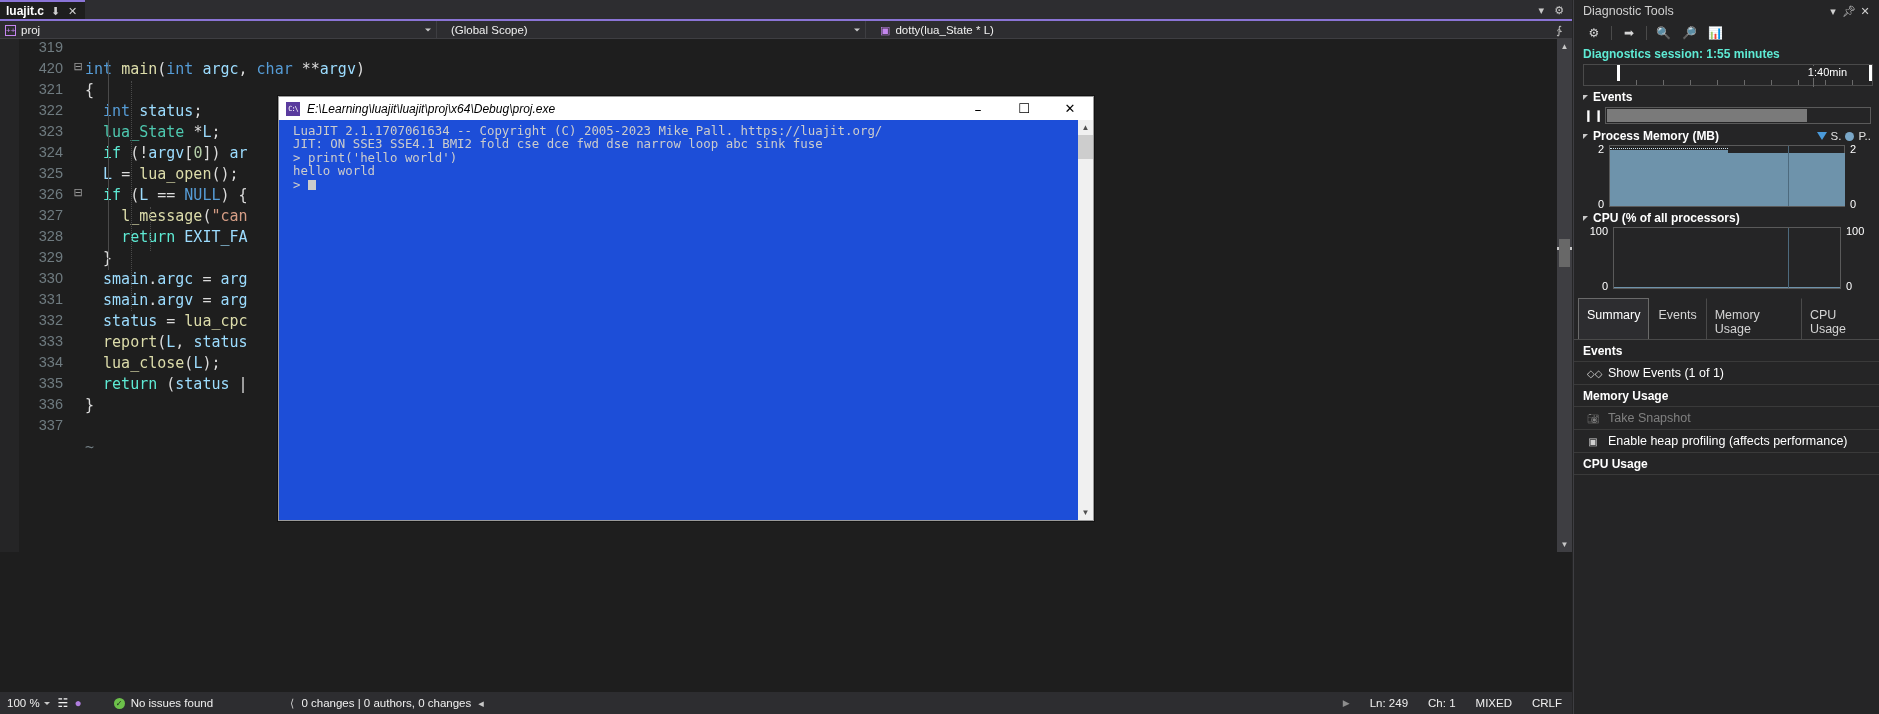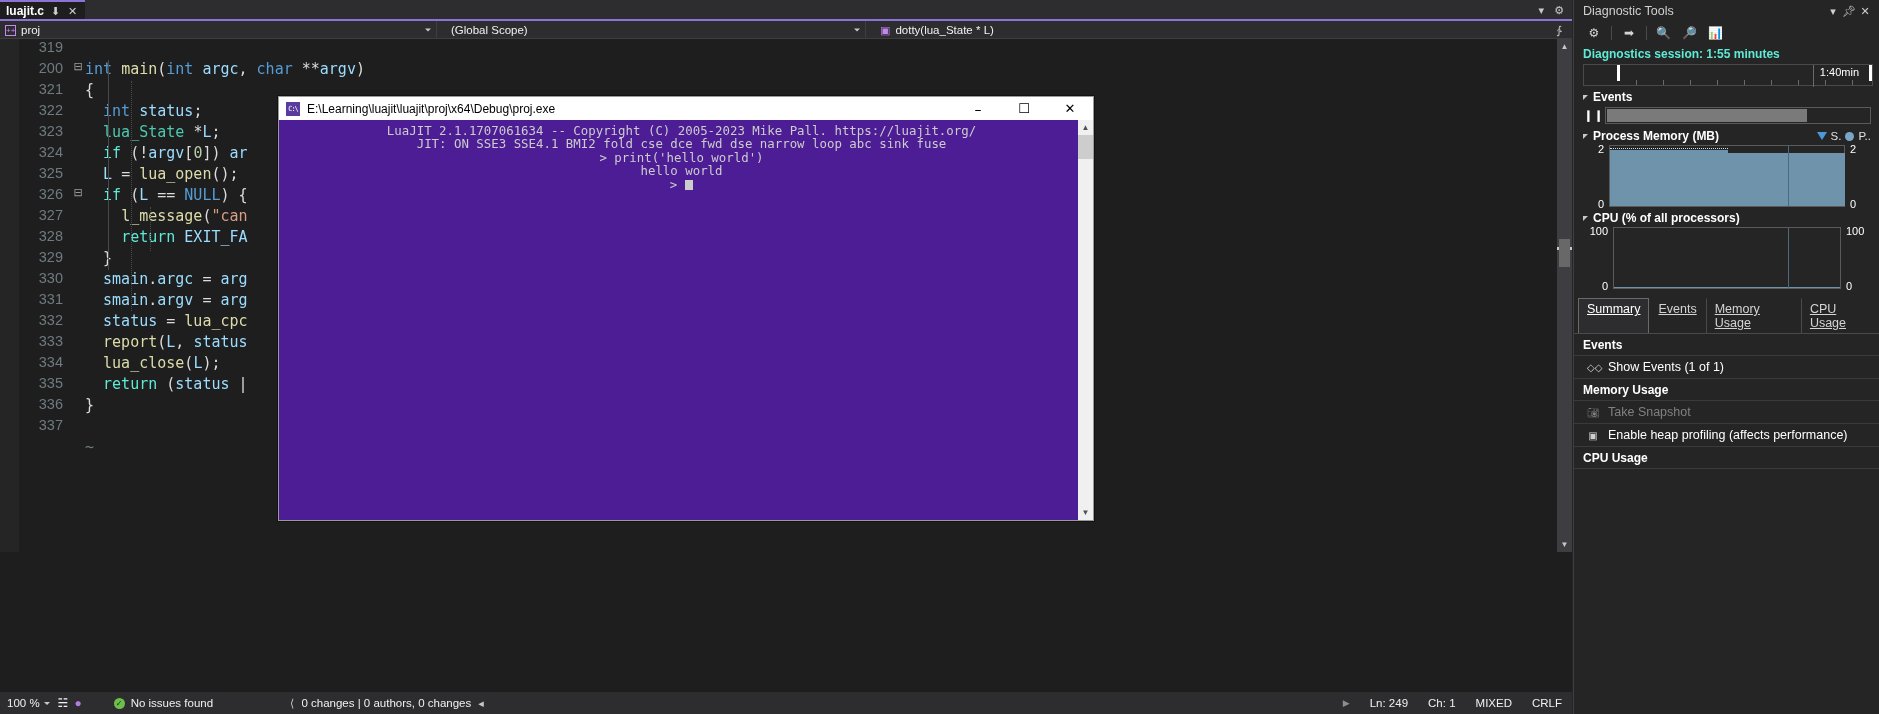--- a/index.html
+++ b/index.html
@@ -139,30 +139,30 @@
   }
   .console-title {
     height:23px; background:#ffffff; display:flex; align-items:center;
     padding-left:7px; color:#000000; font-size:12px;
   }
   .console-ico {
     width:14px; height:14px; background:#5a3b9e; color:#fff; font-size:7px;
     display:flex; align-items:center; justify-content:center; margin-right:7px;
     font-family:"DejaVu Sans Mono", monospace; letter-spacing:-1px;
   }
-  .console-title-text { flex:1; white-space:nowrap; overflow:hidden; }
+  .console-title-text { flex:1; white-space:nowrap; overflow:hidden;font-style:italic; }
   .console-btns { display:flex; height:23px; }
   .cbtn {
     width:46px; height:23px; display:flex; align-items:center; justify-content:center;
     color:#000; font-size:13px; font-family:"DejaVu Sans", sans-serif;
   }
   .cbtn.min { font-size:14px; }
   .console-body {
     position:absolute; left:0; top:23px; right:15px; bottom:0;
-    background:#4c1d95; padding:4px 0 0 6px; overflow:hidden;text-align:center;
+    background:#1d4ed8; padding:4px 0 0 14px; overflow:hidden;
   }
   .console-line {
     font-family:"DejaVu Sans Mono", monospace; font-size:12.4px; color:#cccccc;
     line-height:13.4px; white-space:pre; letter-spacing:0px;
   }
   .console-caret {
     display:inline-block; width:8px; height:10px; background:#cccccc;
     vertical-align:-1px; margin-left:8px;
   }
   .console-scroll {
@@ -218,21 +218,21 @@
   .dtb-sep { width:1px; height:14px; background:#4a4a4a; margin:0 3px; }
   .diag-session {
     font-weight:bold; font-size:12px; color:#5eead4; padding:3px 0 2px 9px;
   }
   .timeline {
     position:relative; margin:1px 6px 0 9px; height:22px;
     border:1px solid #4a4a4a; background:#252526;
   }
   .tl-mark { position:absolute; top:0; width:3px; height:16px; background:#ffffff; }
   .tl-label {
-    position:absolute; right:12px; top:1px; font-size:11px; color:#ffffff;
+    position:absolute; right:24px; top:1px; font-size:11px; color:#ffffff;
     background:#252526; padding:0 1px;
   }
   .tl-ticks { position:absolute; left:0; bottom:0; width:100%; height:6px; }
   .tl-tick { position:absolute; bottom:0; width:1px; height:5px; background:#6a6a6a; }
   .tl-sep { position:absolute; top:0; width:1px; height:22px; background:#6a6a6a; }
 
   .sect-head {
     display:flex; align-items:center; gap:5px;
     font-weight:bold; font-size:12px; color:#ffffff; padding:4px 0 2px 9px;
   }
@@ -265,22 +265,22 @@
   .mem-area { position:absolute; left:0; bottom:0; background:#6e93ab; }
   .mem-top-dots {
     position:absolute; left:0; top:2px; height:1px; border-top:1px dotted #cfe2ee;
   }
   .cpu-base { position:absolute; left:0; bottom:0; height:1px; background:#6e93ab; width:100%; }
 
   .diag-tabs {
     display:flex; margin-top:9px; border-bottom:1px solid #4a4a4a; padding-left:4px;
   }
   .dtab {
-    padding:3px 8px 3px 8px; font-size:12.5px; color:#d4d4d4;
-    border:1px solid transparent; border-bottom:none;text-decoration:underline;
+    padding:9px 8px 3px 8px; font-size:12.5px; color:#d4d4d4;
+    border:1px solid transparent; border-bottom:none;
   }
   .dtab.active { background:#2d2d30; border-color:#6a6a6a; color:#ffffff; }
   .dtab.sep { border-left:1px solid #4a4a4a; }
 
   .sum-head {
     font-weight:bold; font-size:12px; color:#ffffff; padding:4px 0 3px 9px;
     border-bottom:1px solid #3a3a3a;
   }
   .sum-row {
     display:flex; align-items:center; gap:9px; padding:4px 0 4px 13px;
@@ -333,21 +333,21 @@
 
       <div class="code-lines">
 
         <div class="cl">
           <span class="ln">319</span>
           <span class="fold"></span>
           <span class="code-text"></span>
         </div>
 
         <div class="cl">
-          <span class="ln">200</span>
+          <span class="ln">420</span>
           <span class="fold">⊟</span>
           <span class="code-text"><span class="kw">int</span> <span class="fn">main</span><span class="pun">(</span><span class="kw">int</span> <span class="idf">argc</span><span class="pun">,</span> <span class="kw">char</span> <span class="pun">**</span><span class="idf">argv</span><span class="pun">)</span></span>
         </div>
 
         <div class="cl">
           <span class="ln">321</span>
           <span class="fold"></span>
           <span class="code-text"><span class="pun">{</span></span>
         </div>
 

